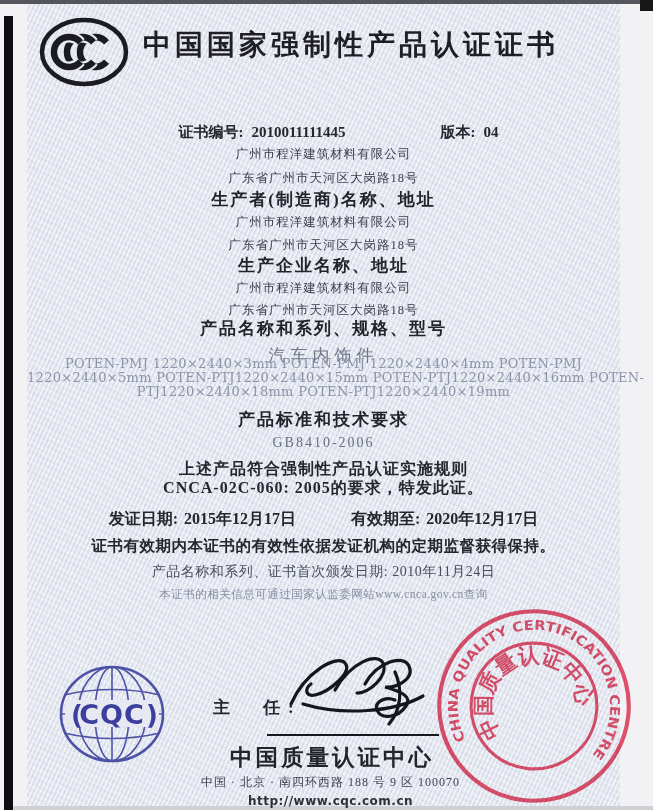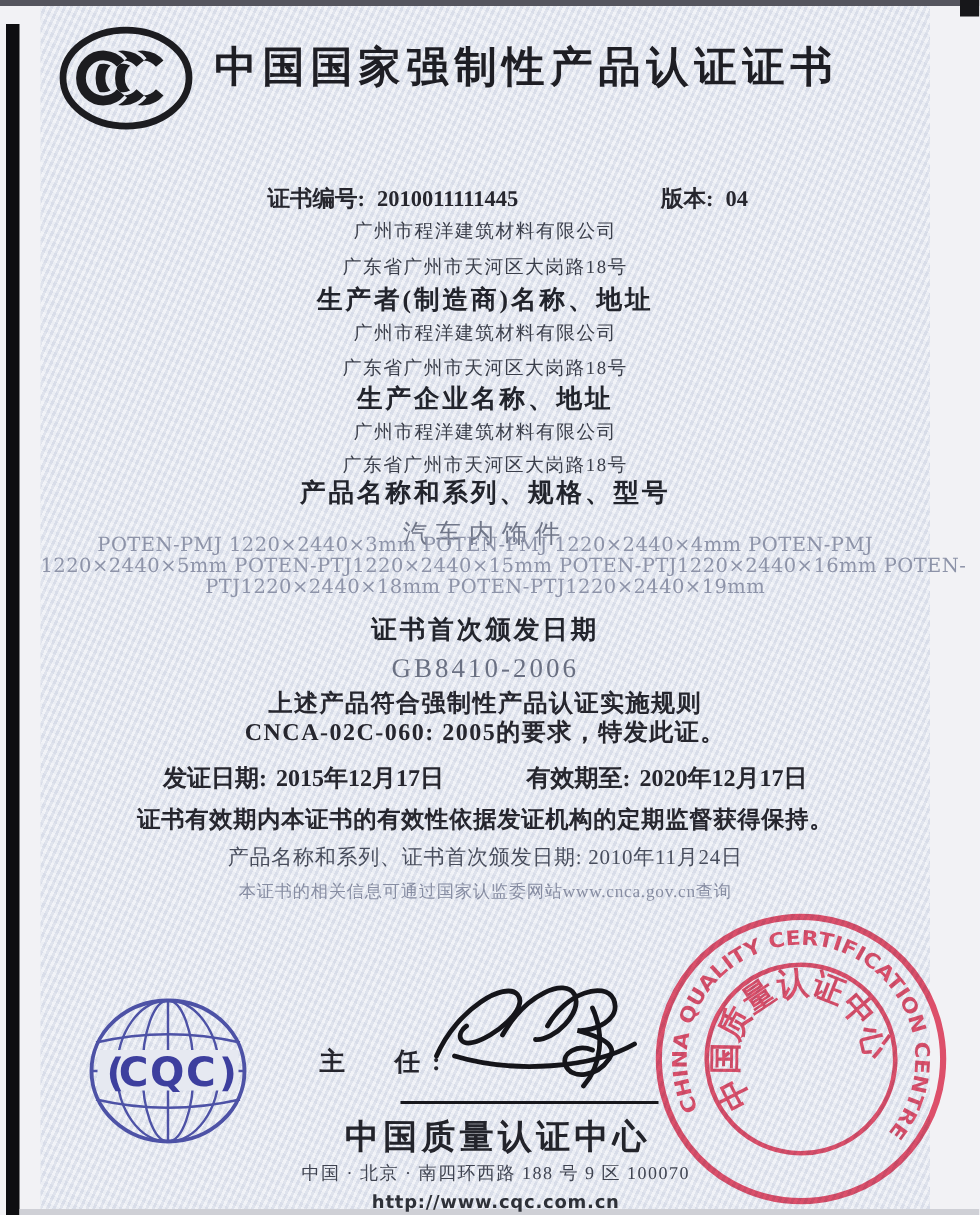--- a/index.html
+++ b/index.html
@@ -32,21 +32,21 @@
   .small { font-size:12.5px; color:#3a3e4a; letter-spacing:1px; }
 
   .h-applicant { top:110px; }    .t-applicant-name { top:142px; } .t-applicant-addr { top:166px; }
   .h-manufacturer { top:184px; } .t-mfr-name { top:210px; }       .t-mfr-addr { top:233px; }
   .h-factory { top:250px; }      .t-factory-name { top:276px; }   .t-factory-addr { top:298px; }
   .h-product { top:313px; }
   .t-product-name { top:340px; font-size:17px; color:#707688; letter-spacing:5px; }
   .t-models { font-family:"DejaVu Serif","Liberation Serif",serif; font-size:13px; color:#8d93a8; letter-spacing:.3px; }
   .t-models1 { top:352px; } .t-models2 { top:366px; } .t-models3 { top:380px; }
   .h-standard { top:404px; }
-  .t-standard { top:431px; font-size:18px; color:#6a7082; letter-spacing:2px; }
+  .t-standard { top:431px; font-size:14px; color:#6a7082; letter-spacing:2px; }
   .t-stmt1 { top:455px; font-size:16px; font-weight:700; letter-spacing:1px; }
   .t-stmt2 { top:474px; font-size:16px; font-weight:700; letter-spacing:1px; }
   .dates-row { top:505px; display:flex; justify-content:center; gap:55px; font-size:16px; font-weight:700; }
   .dates-row .lbl { margin-right:6px; }
   .t-validity { top:532px; font-size:15.5px; font-weight:700; letter-spacing:.5px; }
   .t-change { top:559px; font-size:14px; color:#484d5c; letter-spacing:.5px; }
   .t-query { top:583px; font-size:11.5px; color:#878da2; letter-spacing:.5px; }
 
   .ccc-logo { position:absolute; left:11px; top:12px; }
   .cqc-logo { position:absolute; left:30px; top:660px; }
@@ -99,21 +99,21 @@
     <div class="ln heading h-factory">生产企业名称、地址</div>
     <div class="ln small t-factory-name">广州市程洋建筑材料有限公司</div>
     <div class="ln small t-factory-addr">广东省广州市天河区大岗路18号</div>
 
     <div class="ln heading h-product">产品名称和系列、规格、型号</div>
     <div class="ln t-product-name">汽车内饰件</div>
     <div class="ln t-models t-models1">POTEN-PMJ 1220×2440×3mm POTEN-PMJ 1220×2440×4mm POTEN-PMJ</div>
     <div class="ln t-models t-models2">1220×2440×5mm POTEN-PTJ1220×2440×15mm POTEN-PTJ1220×2440×16mm POTEN-</div>
     <div class="ln t-models t-models3">PTJ1220×2440×18mm POTEN-PTJ1220×2440×19mm</div>
 
-    <div class="ln heading h-standard">证书首次颁发日期</div>
+    <div class="ln heading h-standard">产品标准和技术要求</div>
     <div class="ln t-standard">GB8410-2006</div>
 
     <div class="ln t-stmt1">上述产品符合强制性产品认证实施规则</div>
     <div class="ln t-stmt2">CNCA-02C-060: 2005的要求，特发此证。</div>
 
     <div class="ln dates-row">
       <span>
         <span class="lbl">发证日期:</span><span>2015年12月17日</span>
       </span>
       <span>

